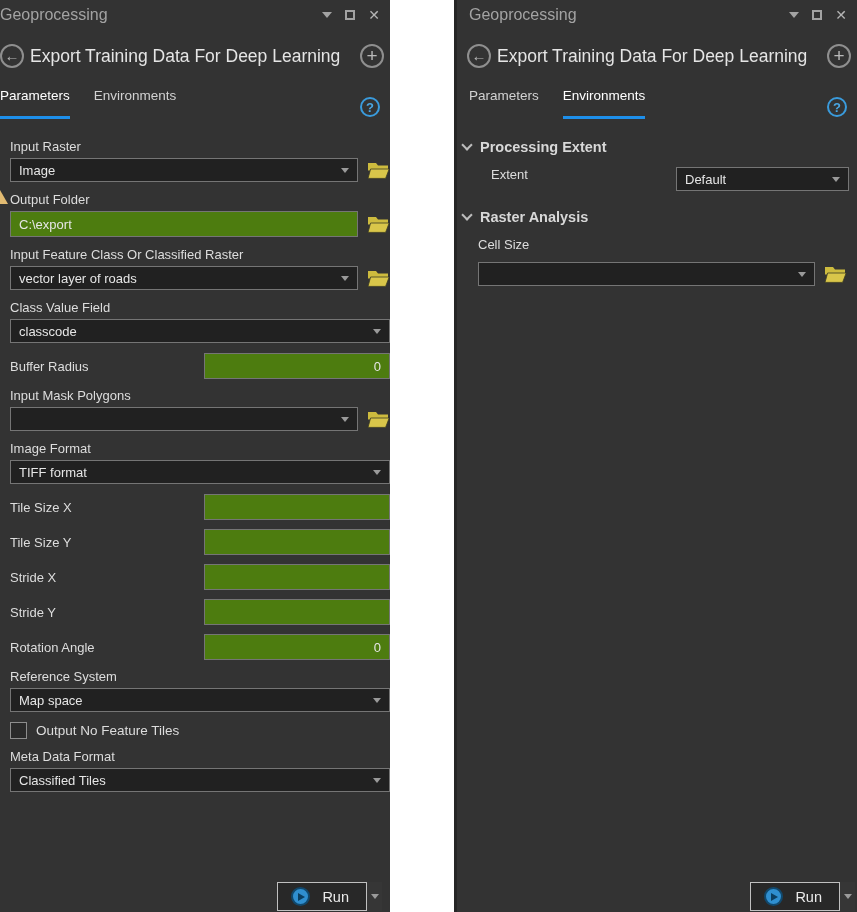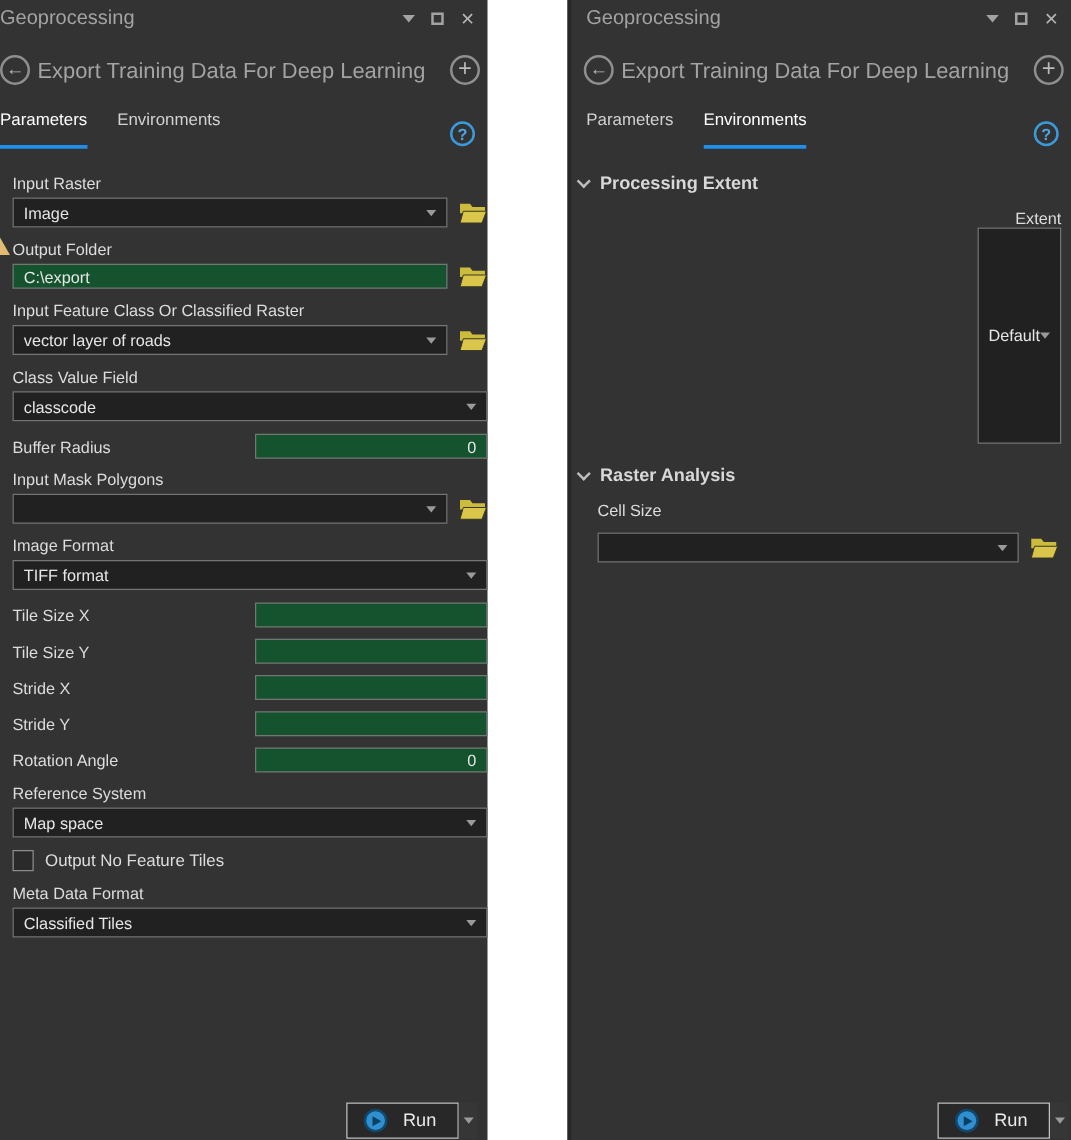--- a/index.html
+++ b/index.html
@@ -21,21 +21,21 @@
   .tb-square { width:10px; height:10px; border:2px solid #a3a3a3; }
   .tb-close { font-size:14px; color:#b5b5b5; line-height:1; }
 
   
   .toolheader { display:flex; align-items:center; padding:14px 6px 2px 0; }
   #right-panel .toolheader { padding-left:10px; }
   .circle-btn { width:24px; height:24px; min-width:24px; border:2px solid #8f8f8f; border-radius:50%;
                 color:#b9b9b9; display:flex; align-items:center; justify-content:center; }
   .back-glyph { font-size:15px; line-height:1; margin-top:-2px; }
   .plus-glyph { font-size:19px; line-height:1; margin-top:-2px; }
-  .tool-title { flex:1; margin:0 6px; font-size:17.5px; color:#a3a3a3; white-space:nowrap; overflow:hidden; }
+  .tool-title { flex:1; margin:0 6px; font-size:17.5px; color:#e5e5e5; white-space:nowrap; overflow:hidden; }
 
   
   .tabs { display:flex; align-items:flex-end; gap:24px; padding-top:18px; padding-right:10px; }
   #left-panel  .tabs { padding-left:0; }
   #right-panel .tabs { padding-left:12px; }
   .tab { font-size:13.5px; color:#d2d2d2; padding-bottom:13px; border-bottom:3px solid transparent; cursor:default; }
   .tab.active { color:#ffffff; border-bottom-color:#1e8fea; }
   .help-btn { margin-left:auto; width:20px; height:20px; min-width:20px; border:2px solid #3a9bdc; border-radius:50%;
               color:#4aa7e4; font-size:13px; font-weight:bold; display:flex; align-items:center; justify-content:center;
               margin-bottom:2px; }
@@ -43,21 +43,21 @@
   
   .fields { padding:20px 0 0 10px; }
   .field { margin-bottom:10px; position:relative; }
   .flabel { font-size:13px; color:#dddddd; margin-bottom:4px; white-space:nowrap; }
   .control-row { display:flex; align-items:center; gap:8px; }
   .combo { height:24px; background:#212121; border:1px solid #757575; display:flex; align-items:center;
            padding:0 8px; flex:1; min-width:0; }
   .combo-text { flex:1; font-size:13px; color:#e6e6e6; white-space:nowrap; overflow:hidden; }
   .dd-caret { width:0; height:0; border-left:4px solid transparent; border-right:4px solid transparent;
               border-top:5px solid #9a9a9a; }
-  .text-input, .inline-input { height:20px; background:#14532d; border:1px solid #757575; color:#e6e6e6;
+  .text-input, .inline-input { height:26px; background:#4d7c0f; border:1px solid #757575; color:#e6e6e6;
               font-size:13px; padding:0 8px; font-family:"Liberation Sans",sans-serif; outline:none; }
   .text-input { flex:1; min-width:0; }
   .inline-row { display:flex; align-items:center; margin-bottom:9px; }
   .inline-row .flabel { flex:1; margin-bottom:0; }
   .inline-input { width:186px; }
   .num { text-align:right; }
   .folder-btn { width:24px; min-width:24px; height:20px; display:flex; align-items:center; justify-content:center;
                 background:transparent; border:none; }
   .warn-tri { position:absolute; left:-18px; top:-2px; width:0; height:0;
               border-left:8px solid transparent; border-right:8px solid transparent;
@@ -65,21 +65,21 @@
   .check-row { display:flex; align-items:center; gap:9px; margin:4px 0 10px 0; }
   .checkbox { width:17px; height:17px; border:1px solid #8d8d8d; background:#2a2a2a; }
   .check-label { font-size:13.5px; color:#dddddd; }
 
   
   .env { padding:14px 7px 0 6px; }
   .section-header { display:flex; align-items:center; gap:9px; padding:6px 0 10px 0; }
   .chevron { width:8px; height:8px; border-right:2px solid #bdbdbd; border-bottom:2px solid #bdbdbd;
              transform:rotate(45deg); margin-top:-4px; }
   .section-title { font-size:14.5px; font-weight:bold; color:#d8d8d8; }
-  .env-inline { display:flex; align-items:flex-end; padding:2px 1px 12px 28px;flex-direction:column; }
+  .env-inline { display:flex; align-items:flex-start; padding:2px 1px 12px 28px; }
   .env-inline .flabel { flex:1; margin-bottom:0; }
   .env-inline .combo { flex:0 0 173px; }
   .env-stacked { padding:2px 3px 10px 15px; }
   .env-stacked .flabel { margin-bottom:10px; }
 
   
   .run-wrap { position:absolute; bottom:1px; display:flex; align-items:stretch; }
   #left-panel  .run-wrap { right:8px; }
   #right-panel .run-wrap { right:2px; }
   .run-btn { display:flex; align-items:center; gap:12px; height:29px; padding:0 17px 0 13px;

